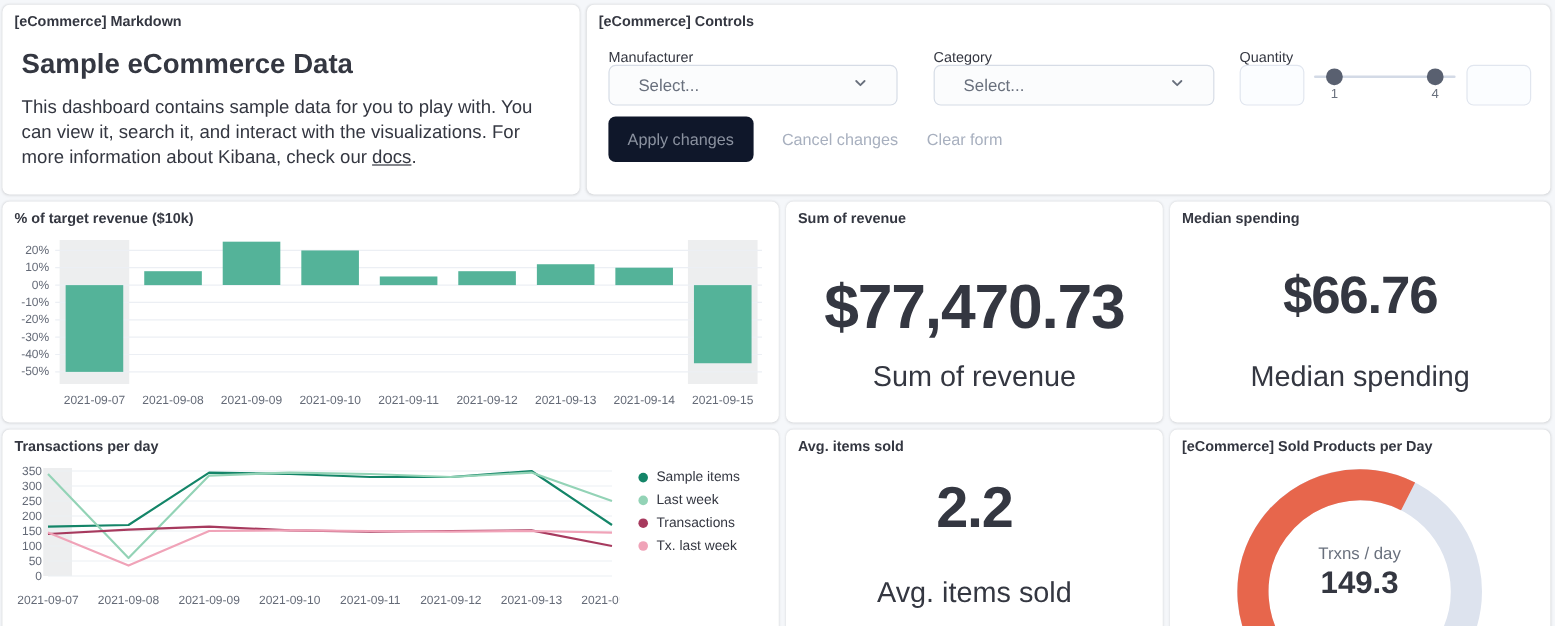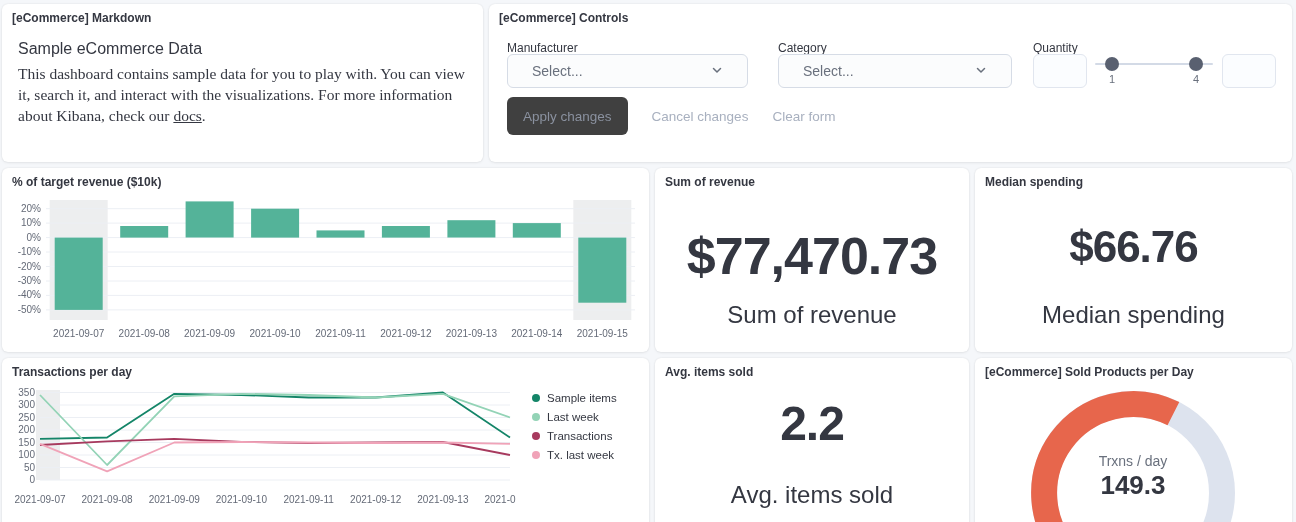--- a/index.html
+++ b/index.html
@@ -11,22 +11,22 @@
   }
   .panel {
     position:absolute; background:#fff; border-radius:6px;
     box-shadow:0 0 2px rgba(0,0,0,.09), 0 1px 3px rgba(0,0,0,.06);
   }
   .panel-title {
     position:absolute; top:7px; left:10px; font-size:12px; font-weight:700; color:#343741;
     white-space:nowrap;
   }
   
-  #p-markdown h1 { position:absolute; top:36px; left:16px; margin:0; font-size:16px; font-weight:400; }
-  #p-markdown p { position:absolute; top:60px; left:16px; width:452px; margin:0; font-size:15.5px; line-height:1.35; color:#343741;font-family:Liberation Serif, serif; }
+  #p-markdown h1 { position:absolute; top:36px; left:16px; margin:0; font-size:23px; font-weight:700; }
+  #p-markdown p { position:absolute; top:76px; left:16px; width:452px; margin:0; font-size:15.5px; line-height:1.35; color:#343741; }
   #p-markdown a { color:#343741; text-decoration:underline; cursor:pointer; }
   
   .ctl-label { position:absolute; top:37px; font-size:12px; font-weight:400; color:#343741; }
   .ctl-select {
     position:absolute; top:50px; height:34px; background:#fbfcfd;
     border:1px solid #d6dce6; border-radius:6px; display:flex; align-items:center;
     justify-content:space-between; padding:0 24px; cursor:pointer;
   }
   .ctl-select .ph { font-size:14px; color:#69707d; }
   .qty-input {
@@ -34,21 +34,21 @@
     border:1px solid #e1e6ef; border-radius:6px; font-size:14px; padding:0 8px;
     font-family:"Liberation Sans", sans-serif;
   }
   .slider { position:absolute; top:44px; left:606px; width:118px; height:40px; }
   .slider .track { position:absolute; top:15px; left:0; width:118px; height:2px; background:#d3dae6; border-radius:1px; }
   .slider .handle { position:absolute; top:9px; width:14px; height:14px; border-radius:50%; background:#596070; cursor:grab; }
   .slider .mini-tick { position:absolute; top:19px; width:1px; height:4px; background:#c4ccd8; }
   .slider .tick-label { position:absolute; top:25px; font-size:11px; color:#69707d; width:14px; text-align:center; }
   .btn-row { position:absolute; left:18px; top:93px; display:flex; align-items:center; gap:24px; }
   .btn-apply {
-    height:38px; padding:0 16px; border:none; border-radius:6px; background:#404040;
+    height:38px; padding:0 16px; border:none; border-radius:6px; background:#0f172a;
     color:#8a919f; font-size:13.5px; font-weight:500; cursor:pointer;
     font-family:"Liberation Sans", sans-serif;
   }
   .btn-text {
     border:none; background:transparent; color:#a8b0bf; font-size:13.5px; font-weight:500;
     cursor:pointer; padding:0; font-family:"Liberation Sans", sans-serif;
   }
   
   .chart-svg { position:absolute; left:8px; top:26px; }
   text.tk { font-size:10px; fill:#646a77; font-family:"Liberation Sans", sans-serif; }

